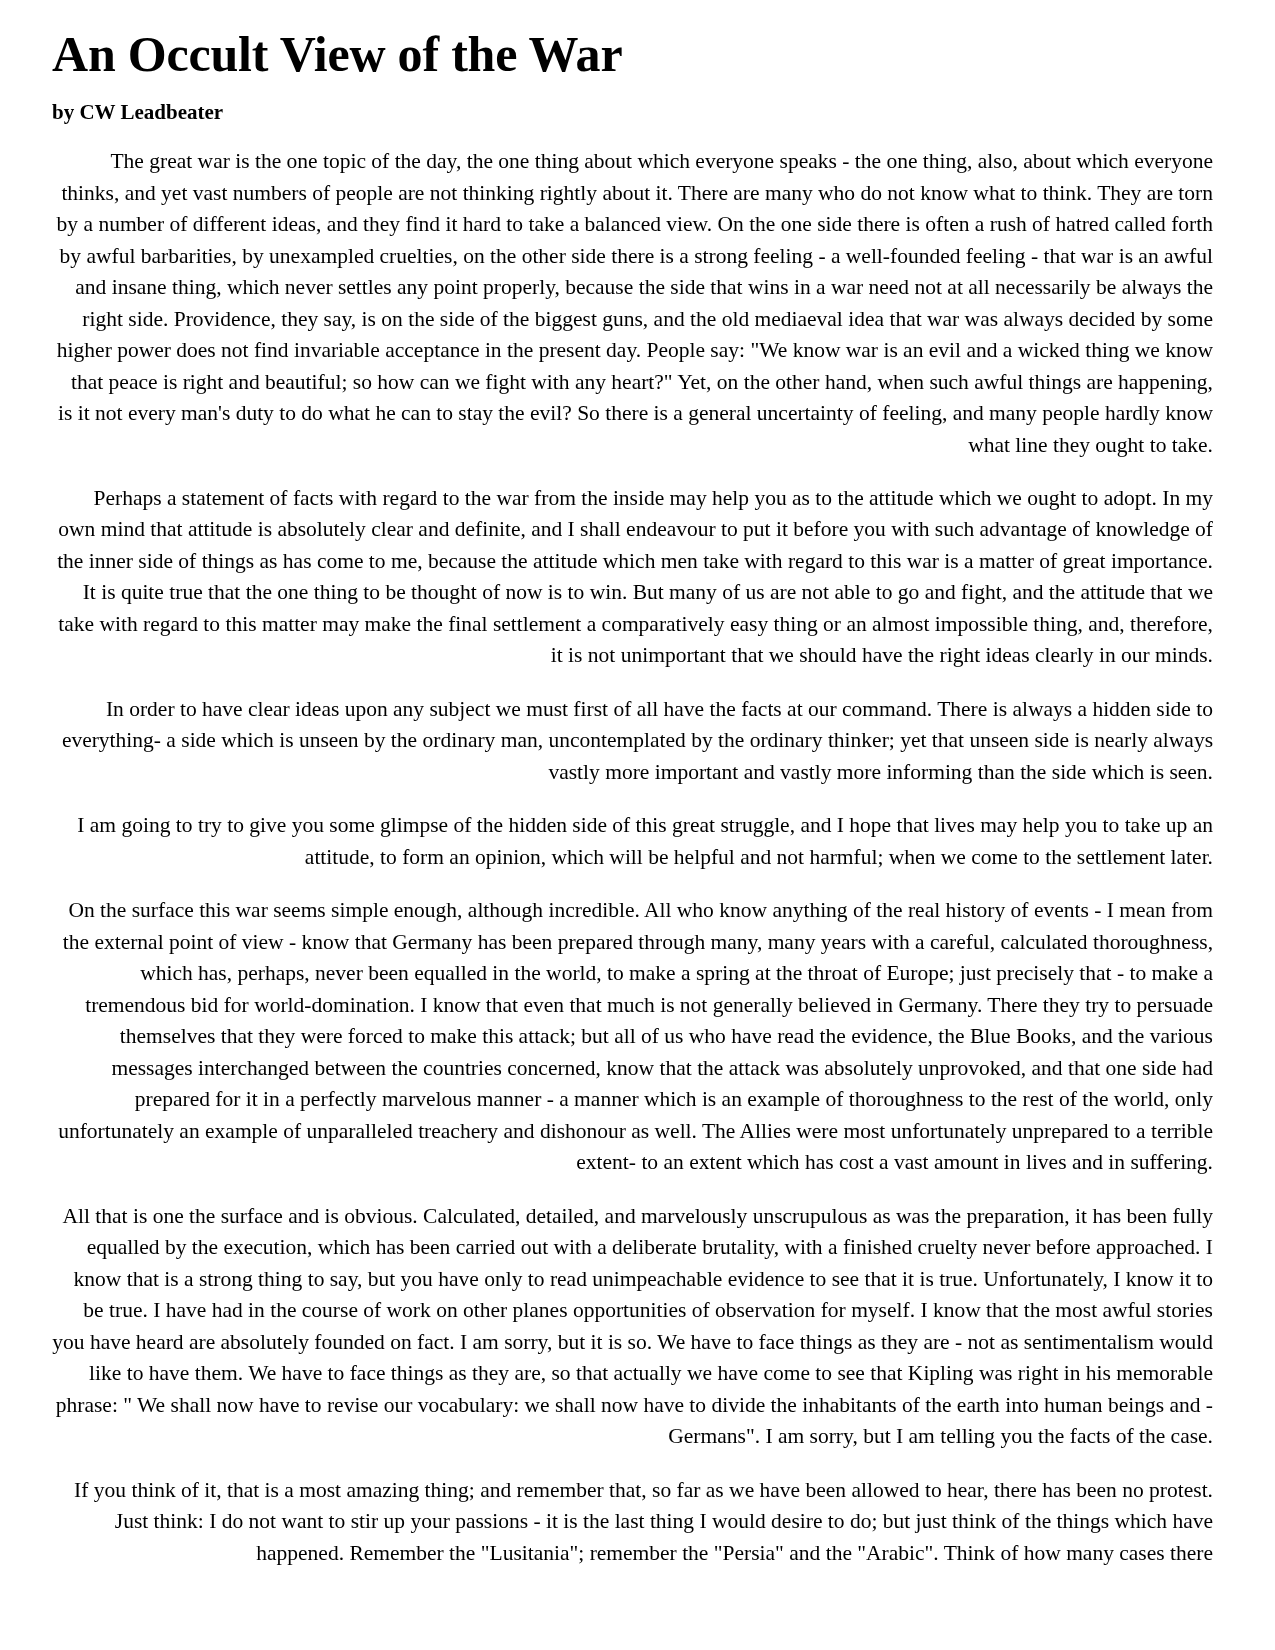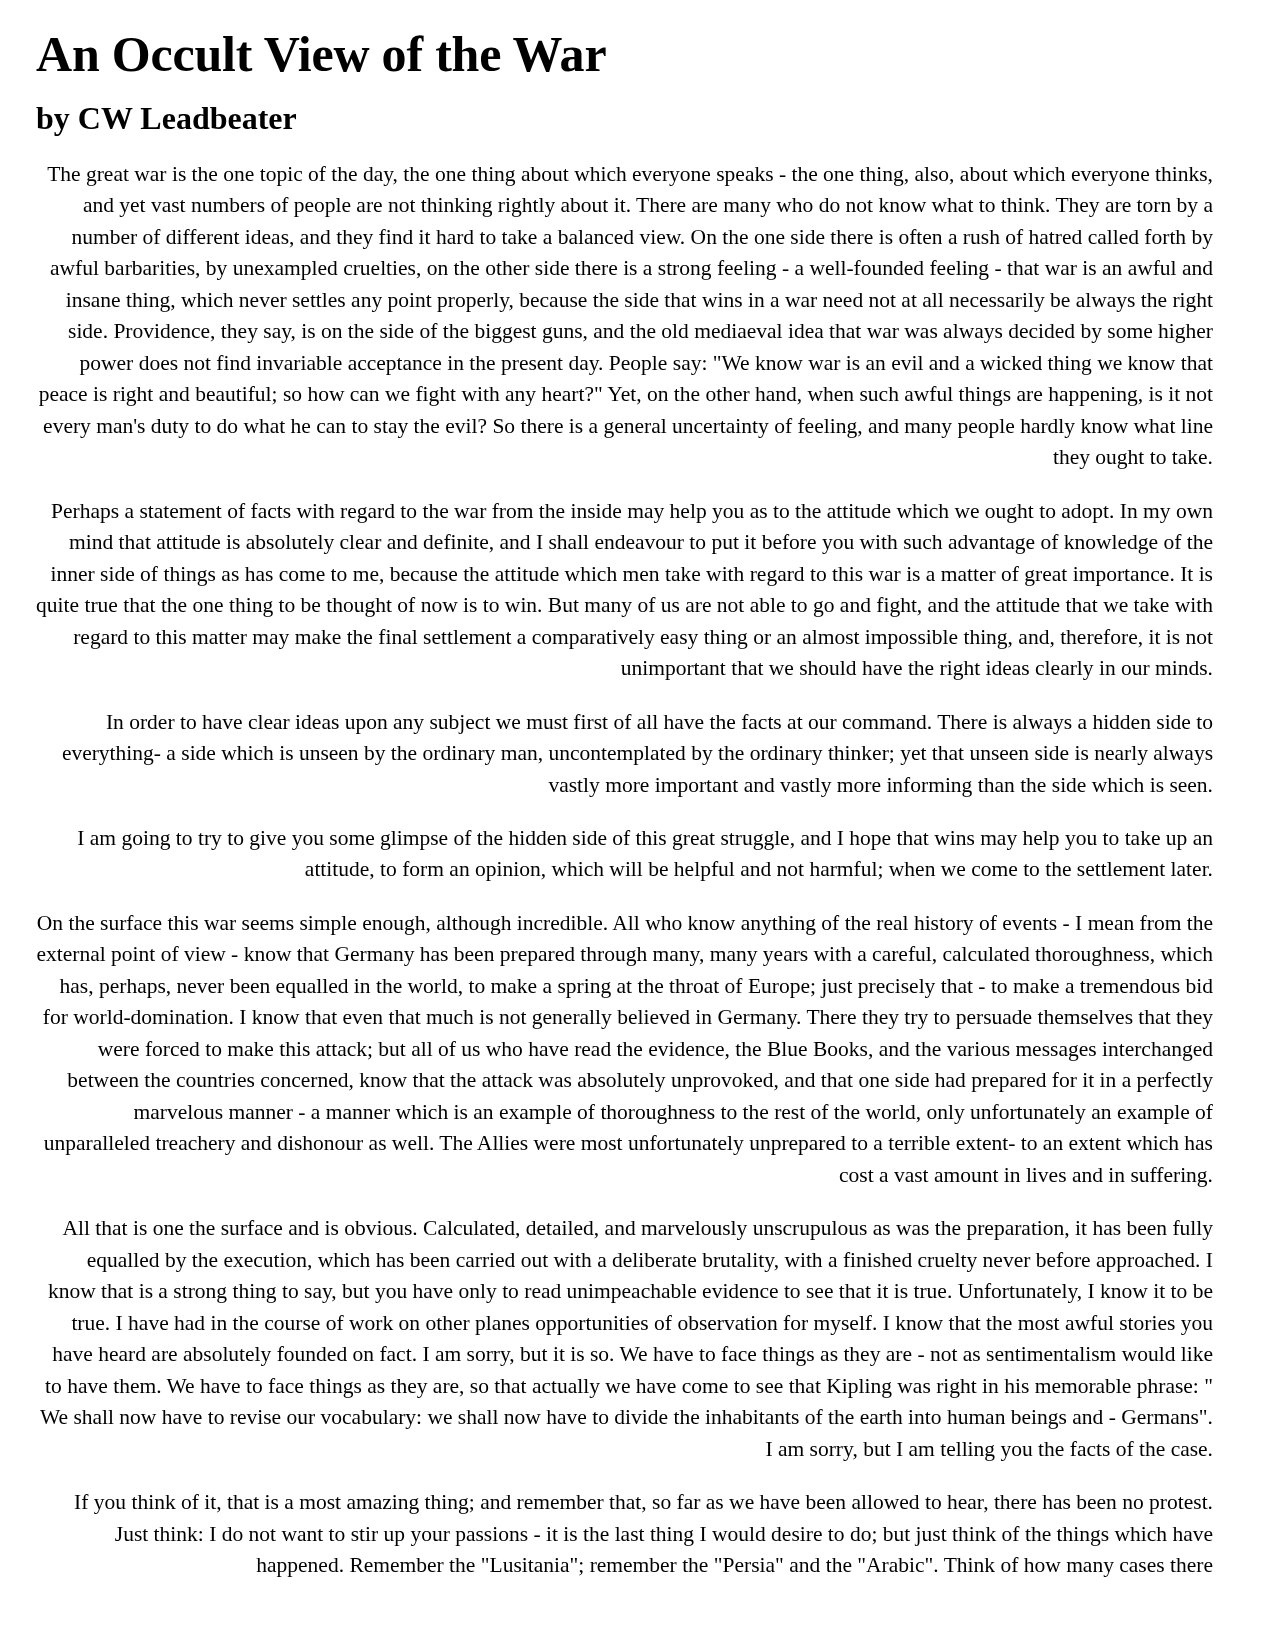--- a/index.html
+++ b/index.html
@@ -13,34 +13,34 @@
     height: 1650px;
     overflow: hidden;
     font-family: "Liberation Serif", "DejaVu Serif", serif;
     color: #000000;
     -webkit-font-smoothing: antialiased;
   }
   .page {
     box-sizing: border-box;
     width: 1275px;
     height: 1650px;
-    padding: 26px 62px 0 36px;
+    padding: 26px 62px 0 52px;
     background: #ffffff;
   }
   .doc-title {
     font-family: "Liberation Serif", "DejaVu Serif", serif;
     font-size: 50px;
     line-height: 1.12;
     font-weight: bold;
     margin: 0 0 6px 0;
     letter-spacing: -0.2px;
   }
   .doc-byline {
     font-family: "Liberation Serif", "DejaVu Serif", serif;
-    font-size: 32px;
+    font-size: 21px;
     line-height: 1.15;
     font-weight: bold;
     margin: 18px 0 22px 0;
   }
   .body-text p {
     font-size: 21.5px;
     line-height: 1.465;
     margin: 0 0 22px 0;
     text-align: right;
     word-spacing: 0px;
@@ -55,19 +55,19 @@
 <div class="page">
 
   <h1 class="doc-title">An Occult View of the War</h1>
 
   <h2 class="doc-byline">by CW Leadbeater</h2>
 
   <div class="body-text">
     <p>The great war is the one topic of the day, the one thing about which everyone speaks - the one thing, also, about which everyone thinks, and yet vast numbers of people are not thinking rightly about it. There are many who do not know what to think. They are torn by a number of different ideas, and they find it hard to take a balanced view. On the one side there is often a rush of hatred called forth by awful barbarities, by unexampled cruelties, on the other side there is a strong feeling - a well-founded feeling - that war is an awful and insane thing, which never settles any point properly, because the side that wins in a war need not at all necessarily be always the right side. Providence, they say, is on the side of the biggest guns, and the old mediaeval idea that war was always decided by some higher power does not find invariable acceptance in the present day. People say: "We know war is an evil and a wicked thing we know that peace is right and beautiful; so how can we fight with any heart?" Yet, on the other hand, when such awful things are happening, is it not every man's duty to do what he can to stay the evil? So there is a general uncertainty of feeling, and many people hardly know what line they ought to take.</p>
     <p>Perhaps a statement of facts with regard to the war from the inside may help you as to the attitude which we ought to adopt. In my own mind that attitude is absolutely clear and definite, and I shall endeavour to put it before you with such advantage of knowledge of the inner side of things as has come to me, because the attitude which men take with regard to this war is a matter of great importance. It is quite true that the one thing to be thought of now is to win. But many of us are not able to go and fight, and the attitude that we take with regard to this matter may make the final settlement a comparatively easy thing or an almost impossible thing, and, therefore, it is not unimportant that we should have the right ideas clearly in our minds.</p>
     <p>In order to have clear ideas upon any subject we must first of all have the facts at our command. There is always a hidden side to everything- a side which is unseen by the ordinary man, uncontemplated by the ordinary thinker; yet that unseen side is nearly always vastly more important and vastly more informing than the side which is seen.</p>
-    <p>I am going to try to give you some glimpse of the hidden side of this great struggle, and I hope that wins may help you to take up an attitude, to form an opinion, which will be helpful and not harmful; when we come to the settlement later.</p>
+    <p>I am going to try to give you some glimpse of the hidden side of this great struggle, and I hope that lives may help you to take up an attitude, to form an opinion, which will be helpful and not harmful; when we come to the settlement later.</p>
     <p>On the surface this war seems simple enough, although incredible. All who know anything of the real history of events - I mean from the external point of view - know that Germany has been prepared through many, many years with a careful, calculated thoroughness, which has, perhaps, never been equalled in the world, to make a spring at the throat of Europe; just precisely that - to make a tremendous bid for world-domination. I know that even that much is not generally believed in Germany. There they try to persuade themselves that they were forced to make this attack; but all of us who have read the evidence, the Blue Books, and the various messages interchanged between the countries concerned, know that the attack was absolutely unprovoked, and that one side had prepared for it in a perfectly marvelous manner - a manner which is an example of thoroughness to the rest of the world, only unfortunately an example of unparalleled treachery and dishonour as well. The Allies were most unfortunately unprepared to a terrible extent- to an extent which has cost a vast amount in lives and in suffering.</p>
     <p>All that is one the surface and is obvious. Calculated, detailed, and marvelously unscrupulous as was the preparation, it has been fully equalled by the execution, which has been carried out with a deliberate brutality, with a finished cruelty never before approached. I know that is a strong thing to say, but you have only to read unimpeachable evidence to see that it is true. Unfortunately, I know it to be true. I have had in the course of work on other planes opportunities of observation for myself. I know that the most awful stories you have heard are absolutely founded on fact. I am sorry, but it is so. We have to face things as they are - not as sentimentalism would like to have them. We have to face things as they are, so that actually we have come to see that Kipling was right in his memorable phrase: " We shall now have to revise our vocabulary: we shall now have to divide the inhabitants of the earth into human beings and - Germans". I am sorry, but I am telling you the facts of the case.</p>
     <p>If you think of it, that is a most amazing thing; and remember that, so far as we have been allowed to hear, there has been no protest. Just think: I do not want to stir up your passions - it is the last thing I would desire to do; but just think of the things which have happened. Remember the "Lusitania"; remember the "Persia" and the "Arabic". Think of how many cases there</p>
   </div>
 
 </div>
 
 </body></html>

